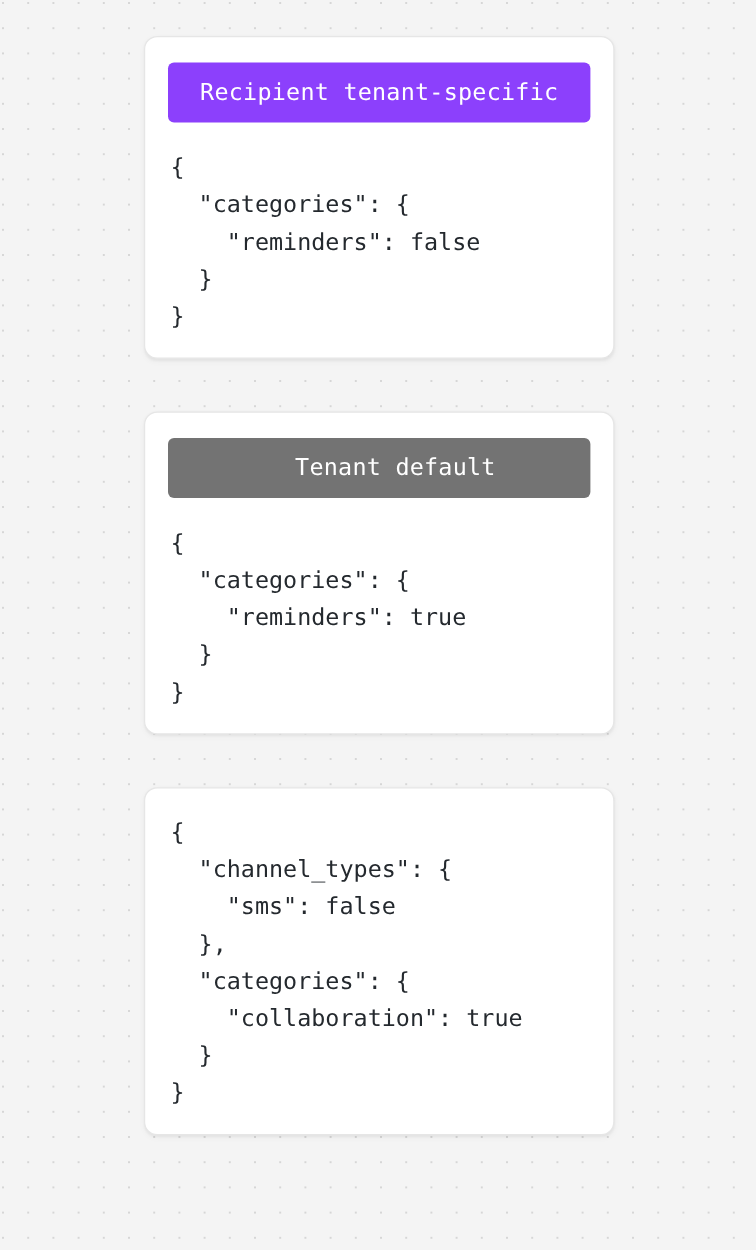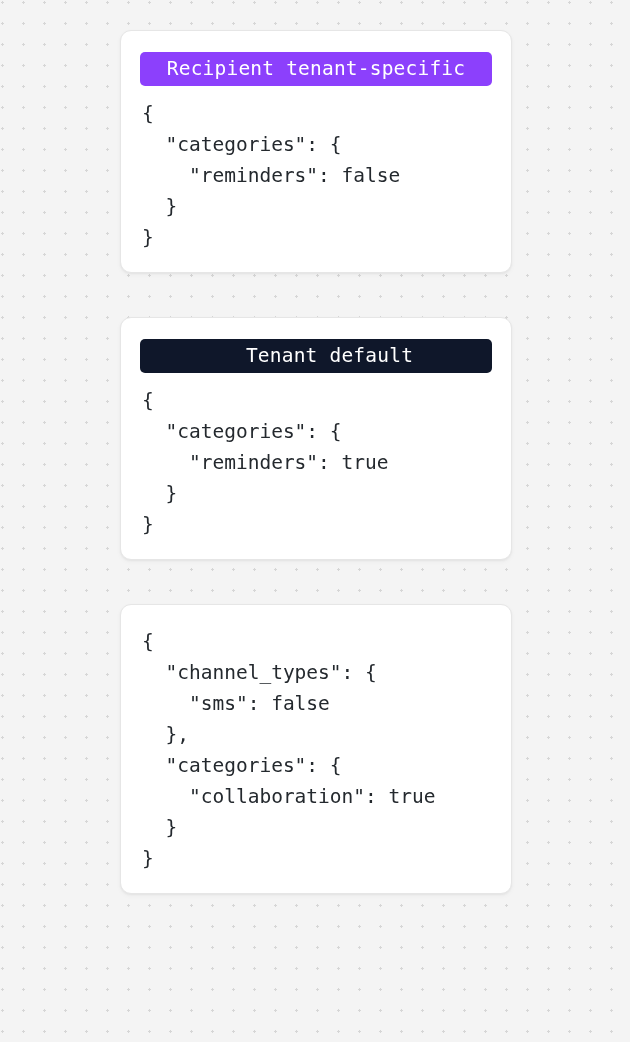--- a/index.html
+++ b/index.html
@@ -35,26 +35,26 @@
     width: 392px;
     background: #ffffff;
     border: 1px solid #e6e6e6;
     border-radius: 11px;
     box-shadow: 0 1px 2px rgba(0,0,0,0.045), 0 2px 5px rgba(0,0,0,0.035);
     padding: 21px 19px 19px 19px;
   }
 
   .card-header {
     box-sizing: border-box;
-    height: 34px;
+    height: 50px;
     border-radius: 5px;
     display: flex;
     align-items: center;
     justify-content: center;
-    margin-bottom: 12px;
+    margin-bottom: 22px;
   }
 
   .card-header-label {
     color: #ffffff;
     font-family: "DejaVu Sans Mono", "Liberation Mono", monospace;
     font-size: 19.5px;
     line-height: 1;
     letter-spacing: 0.2px;
     white-space: pre;
   }
@@ -84,21 +84,21 @@
       <span class="card-header-label">Recipient tenant-specific</span>
     </div>
     <pre class="card-body">{
   "categories": {
     "reminders": false
   }
 }</pre>
   </div>
 
   <div class="card">
-    <div class="card-header hdr-blue" style="background-color: #0f172a; padding-left: 27px;">
+    <div class="card-header hdr-blue" style="background-color: #737373; padding-left: 27px;">
       <span class="card-header-label">Tenant default</span>
     </div>
     <pre class="card-body">{
   "categories": {
     "reminders": true
   }
 }</pre>
   </div>
 
   <div class="card">

